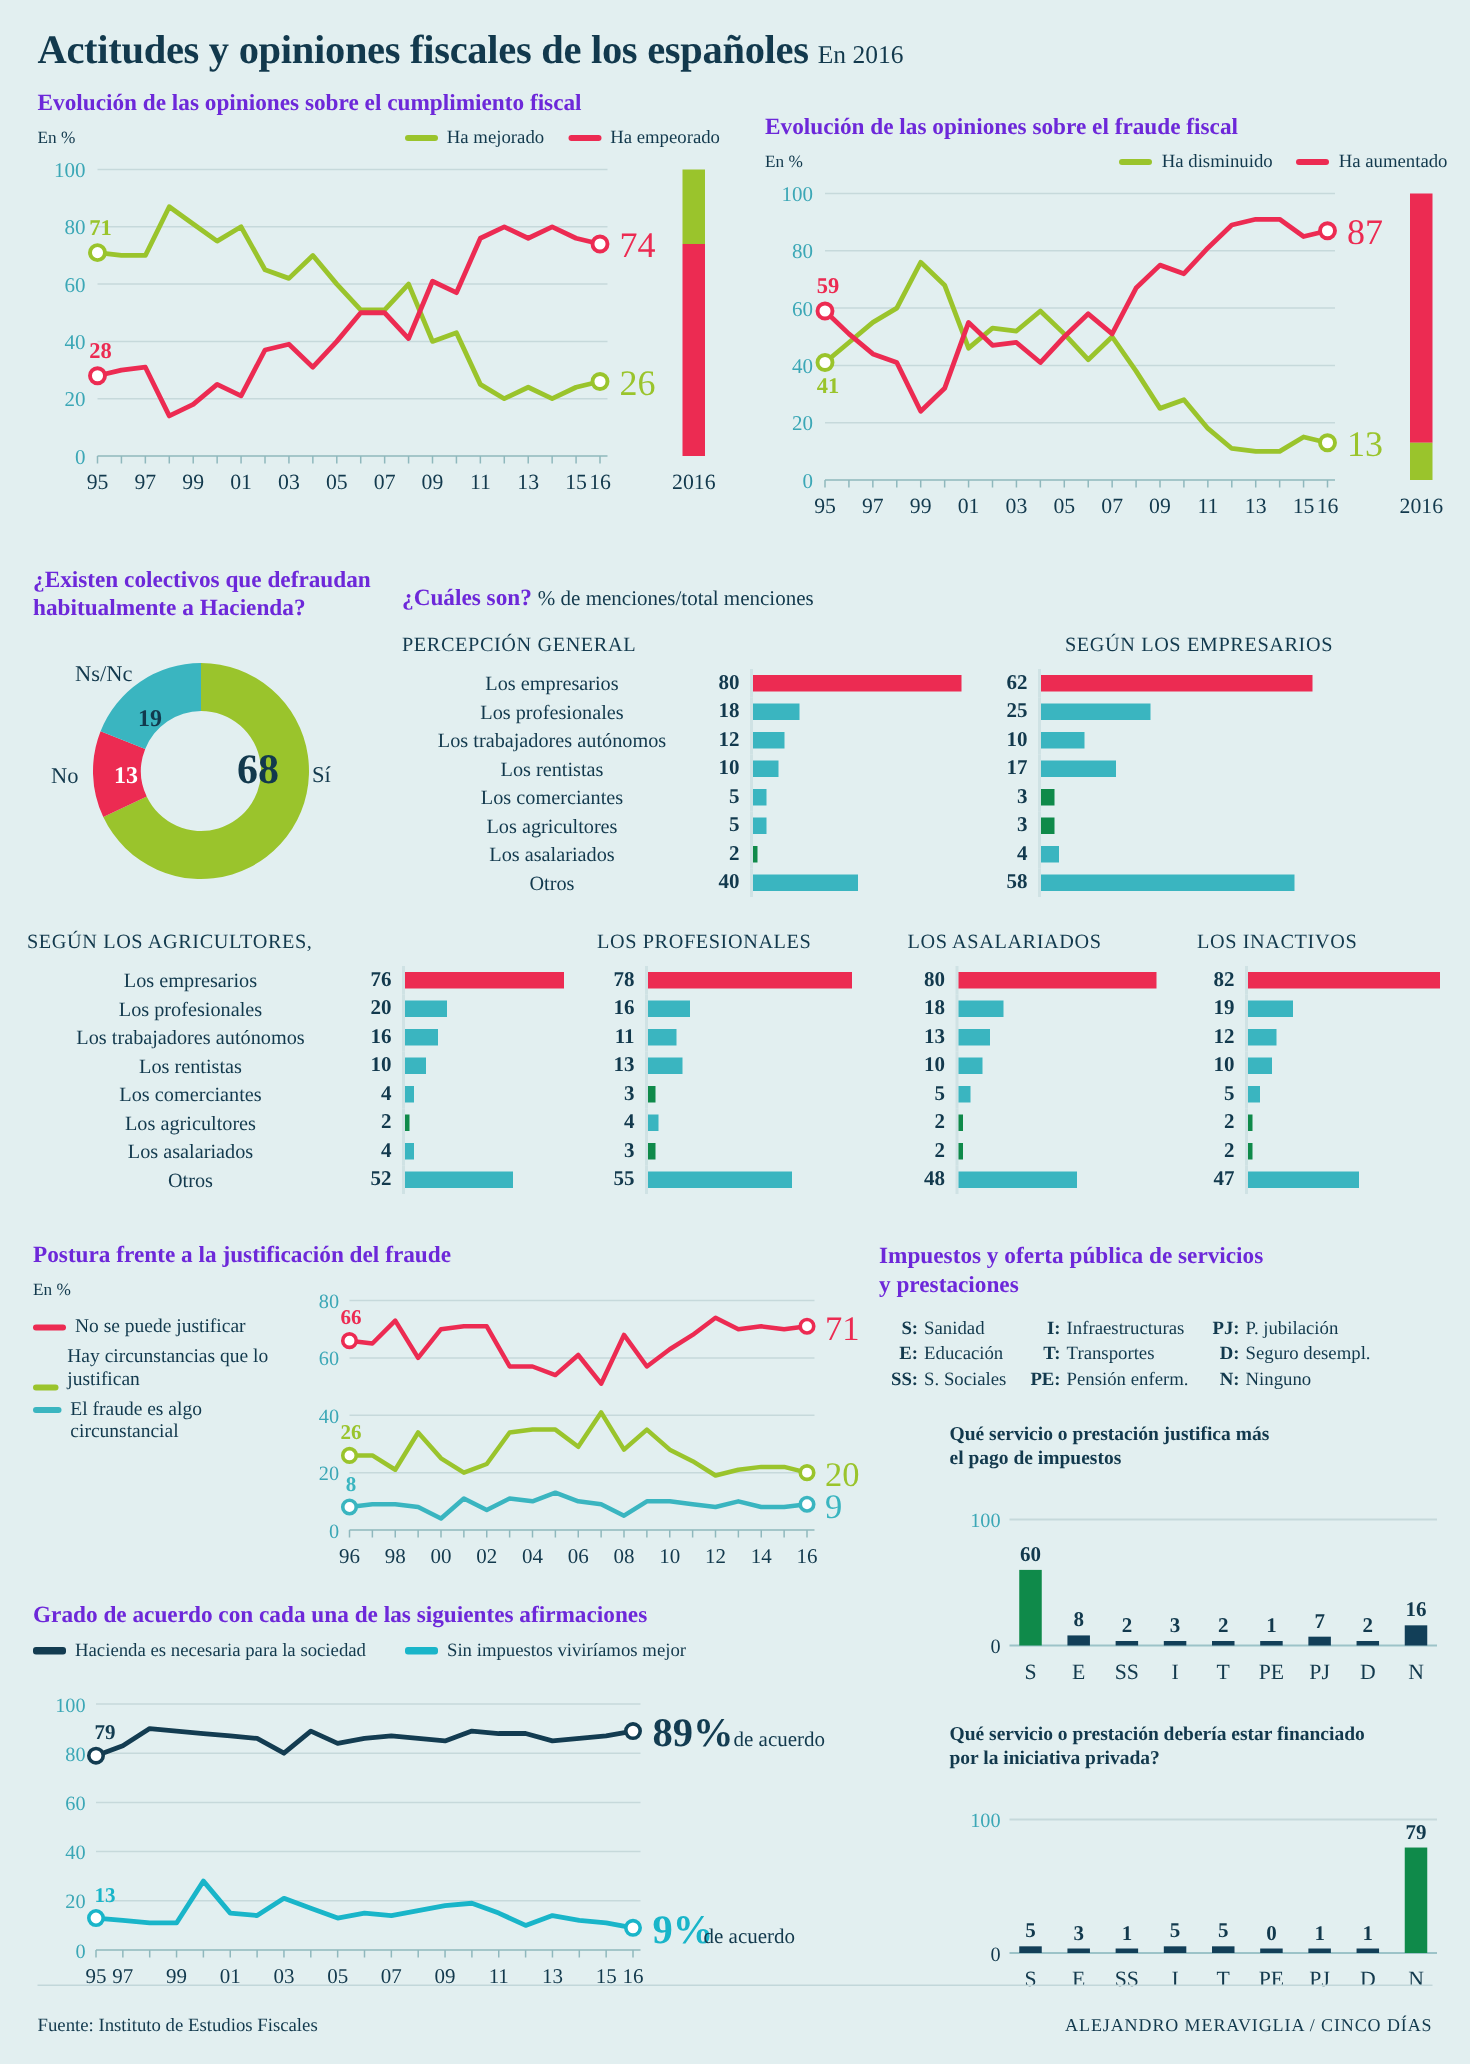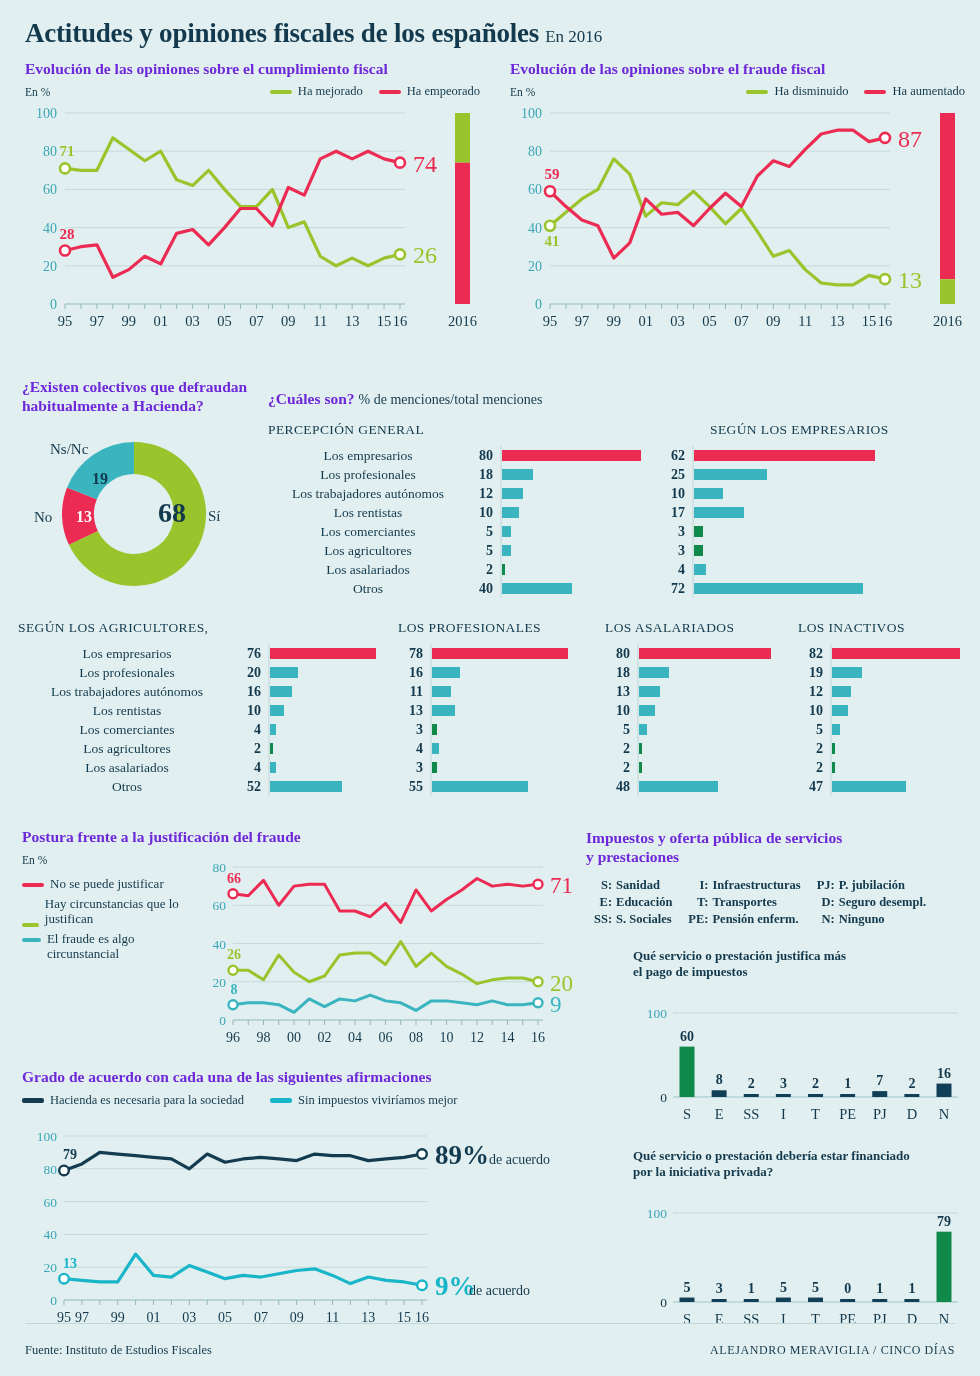--- a/index.html
+++ b/index.html
@@ -35,21 +35,21 @@
   .bar-val { font-size:14px; font-weight:bold; text-align:right; width:32px; padding-right:7px; }
   .bar-track { position:relative; height:19px; flex:1; border-left:2px solid #cfe2e4; }
   .bar-fill { position:absolute; left:0; top:4px; height:11px; }
 
   .footer { font-size:12.5px; color:#12394d; }
   .credit { font-size:12px; color:#12394d; letter-spacing:0.6px; }
 
   .abbr-tbl { font-size:12.5px; color:#12394d; }
   .abbr-tbl td { padding:1px 0; vertical-align:top; }
   .abbr-tbl .k { font-weight:bold; text-align:right; padding-right:4px; white-space:nowrap; }
-  .abbr-tbl .v { padding-right:16px; white-space:nowrap;font-weight:bold; }
+  .abbr-tbl .v { padding-right:16px; white-space:nowrap; }
 
   .mini-title { font-weight:bold; font-size:13px; color:#12394d; line-height:1.25; }
 </style>
 </head>
 <body>
 
 <div class="page">
 
   <div class="hdr">
     <h1>Actitudes y opiniones fiscales de los españoles</h1><span class="sub">En 2016</span>
@@ -126,21 +126,21 @@
         <circle cx="40" cy="151.51999999999998" r="5" fill="#fff" stroke="#ec2b52" stroke-width="2.6"></circle>
         <circle cx="375" cy="63.66" r="5" fill="#fff" stroke="#ec2b52" stroke-width="2.6"></circle>
         <text x="42" y="139.51999999999998" fill="#ec2b52" font-size="15" font-weight="bold" text-anchor="middle">28</text>
         <text x="388" y="72.66" fill="#ec2b52" font-size="24">74</text>
         <rect x="430" y="14" width="15" height="49.66" fill="#9ac42c"></rect>
         <rect x="430" y="63.66" width="15" height="141.34" fill="#ec2b52"></rect>
         <text x="437.5" y="227" fill="#12394d" font-size="14.5" text-anchor="middle">2016</text>
       </svg>
   </div>
 
-  <div style="position:absolute; left:510px; top:60px; width:455px;">
+  <div style="position:absolute; left:510px; top:76px; width:455px;">
     <div class="sect-title">Evolución de las opiniones sobre el fraude fiscal</div>
     <div style="display:flex; align-items:center; justify-content:space-between; margin-top:6px;">
       <span class="en-pct">En %</span>
       <span class="legend-row">
         <span class="lg">
           <i class="swatch" style="background:#9ac42c"></i>
           <span>Ha disminuido</span>
         </span>
         <span class="lg">
           <i class="swatch" style="background:#ec2b52"></i>
@@ -331,21 +331,21 @@
             <div class="bar-fill" style="width: 8.75294px; background: rgb(15, 138, 74);"></div>
           </div>
         </div>
         <div class="bar-row">
           <div class="bar-val">4</div>
           <div class="bar-track">
             <div class="bar-fill" style="width: 11.6706px; background: rgb(58, 181, 192);"></div>
           </div>
         </div>
         <div class="bar-row">
-          <div class="bar-val">72</div>
+          <div class="bar-val">58</div>
           <div class="bar-track">
             <div class="bar-fill" style="width: 169.224px; background: rgb(58, 181, 192);"></div>
           </div>
         </div>
       </div>
   </div>
 
   <div style="position:absolute; left:18px; top:620px; width:370px;">
     <div class="grp-head">SEGÚN LOS AGRICULTORES,</div>
     <div id="g2" style="margin-top:8px;">

